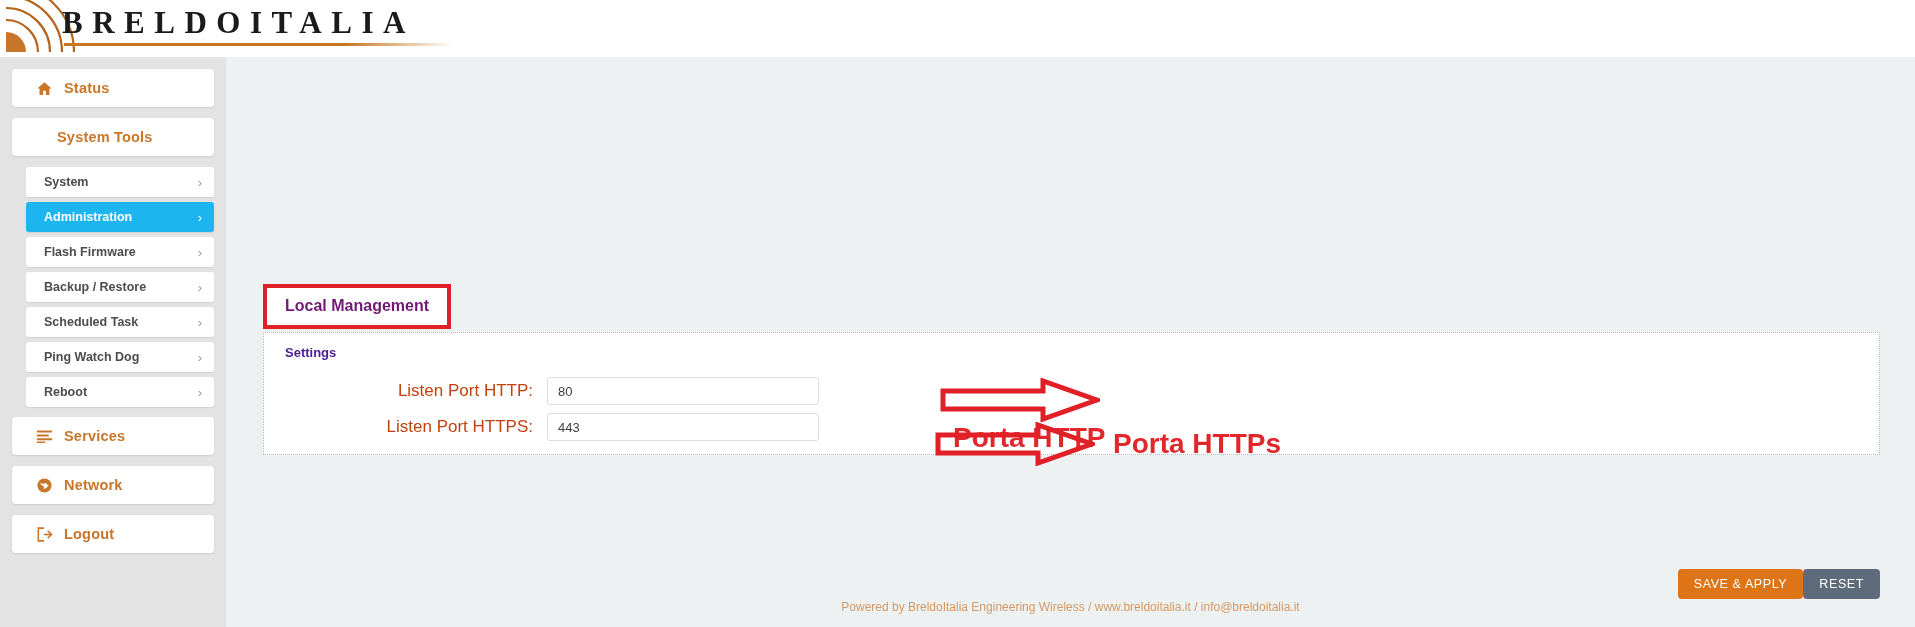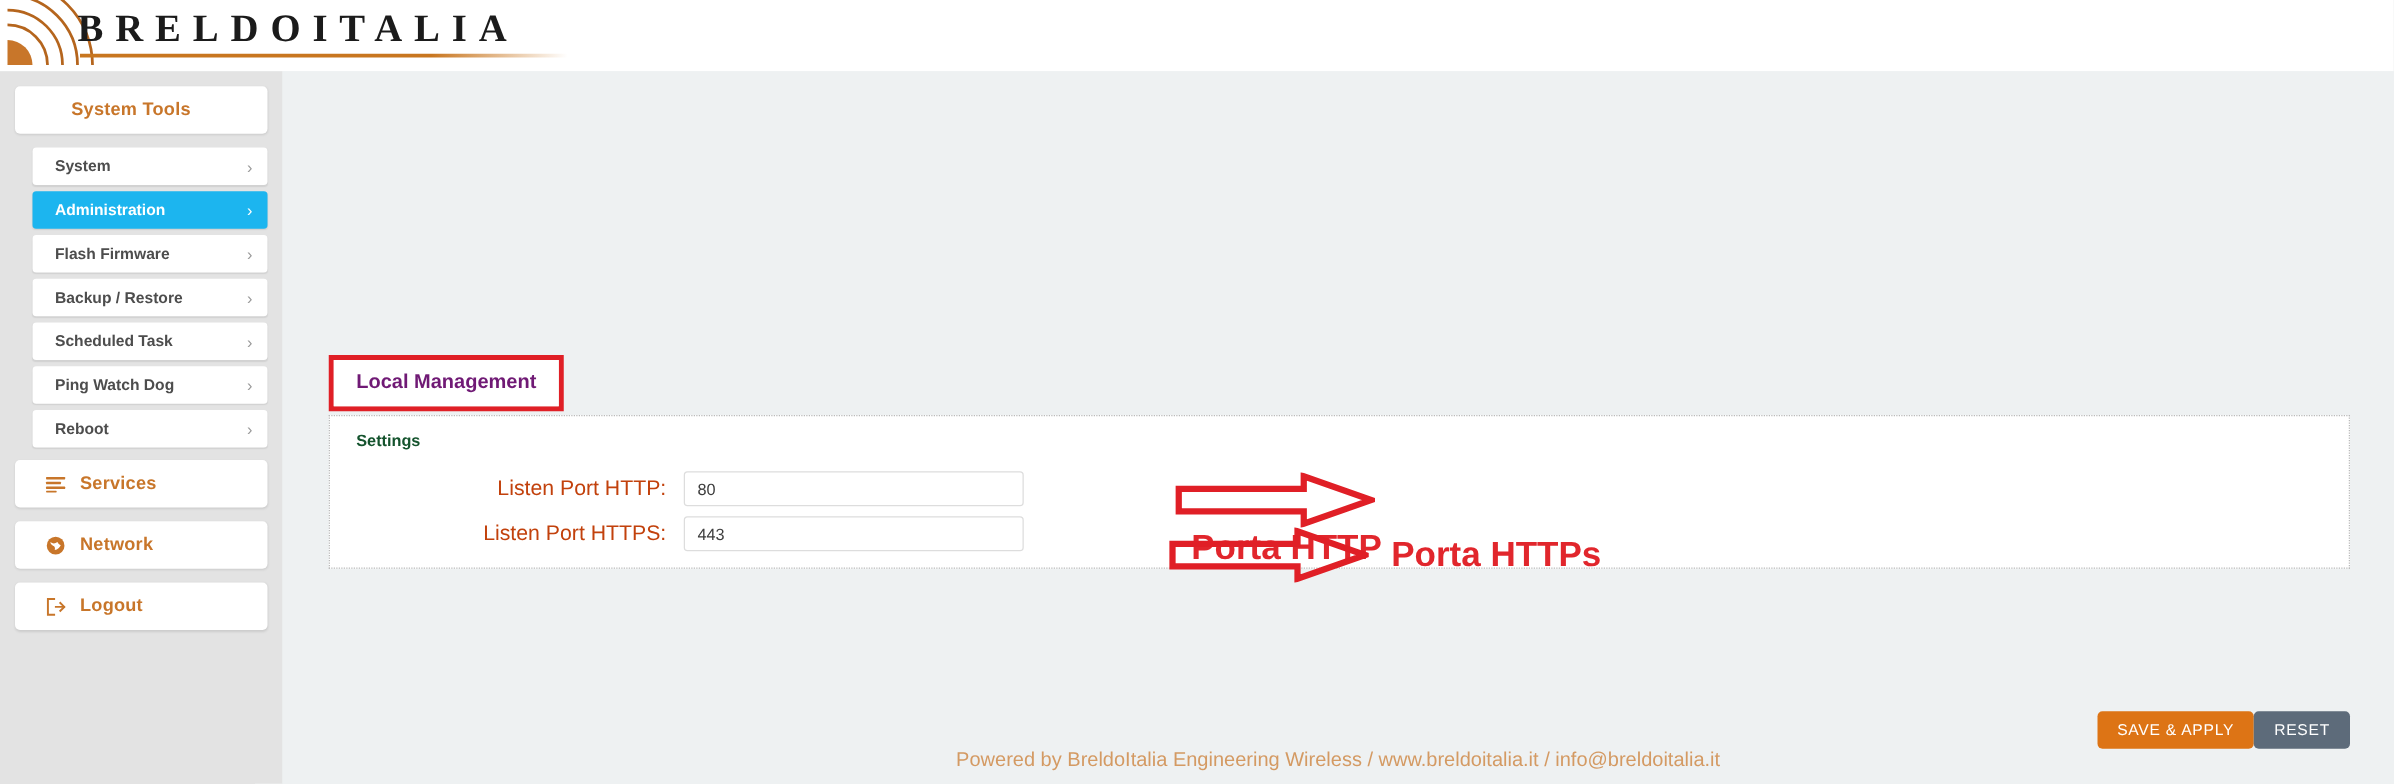--- a/index.html
+++ b/index.html
@@ -148,21 +148,21 @@
     left: 37px; top: 275px;
     width: 1617px; height: 123px;
     background: #ffffff;
     border: 1px dotted #b9b9b9;
   }
   .panel-legend {
     position: absolute;
     left: 21px; top: 12px;
     font-size: 13px;
     font-weight: bold;
-    color: #14532d;
+    color: #4c1d95;
   }
 
   .form-row {
     position: absolute;
     left: 0;
     width: 100%;
     height: 28px;
     display: flex;
     align-items: center;
   }
@@ -227,21 +227,21 @@
   }
   .btn-primary { background: #dd7415; }
   .btn-secondary { background: #5d6b7a; }
 
   
   .footer {
     position: absolute;
     left: 226px; top: 600px;
     width: 1689px;
     text-align: center;
-    font-size: 16px;
+    font-size: 12px;
     color: #d49a63;
   }
 </style>
 </head>
 <body>
 
 <div class="header">
   <div class="logo-wrap">
     <svg class="logo-arcs" viewBox="0 0 86 62">
       <g fill="none" stroke="#b5651d" stroke-width="2.2">
@@ -252,20 +252,28 @@
       </g>
       <path d="M32 58 A 20 20 0 0 0 12 38 L 12 58 Z" fill="#c8762a" stroke="none"></path>
     </svg>
     <div class="logo-text">BRELDOITALIA</div>
     <div class="logo-rule"></div>
   </div>
 </div>
 
 <div class="sidebar">
 
+  <div class="nav-card">
+    <span class="nav-icon">
+      <svg width="17" height="17" viewBox="0 0 24 24" fill="currentColor">
+        <path d="M12 3 L2 12 h3 v9 h5 v-6 h4 v6 h5 v-9 h3 Z"></path>
+      </svg>
+    </span>
+    <span class="nav-label">Status</span>
+  </div>
 
   <div class="nav-card no-icon">
     <span class="nav-label">System Tools</span>
   </div>
 
   <div class="submenu">
     <div class="sub-item">
       <span class="sub-label">System</span>
       <span class="chev">›</span>
     </div>

